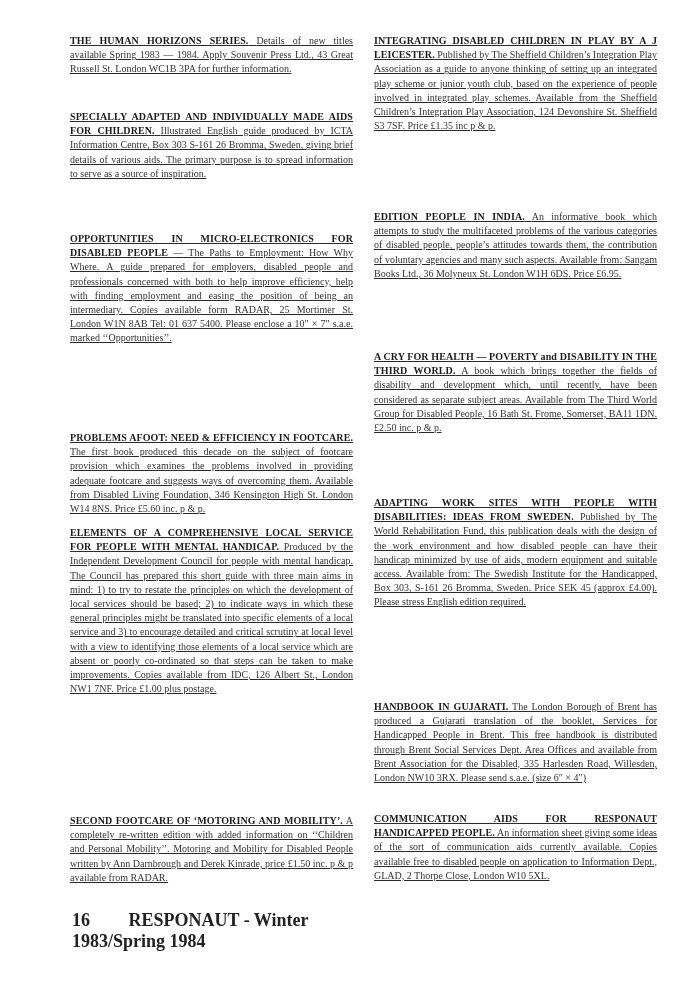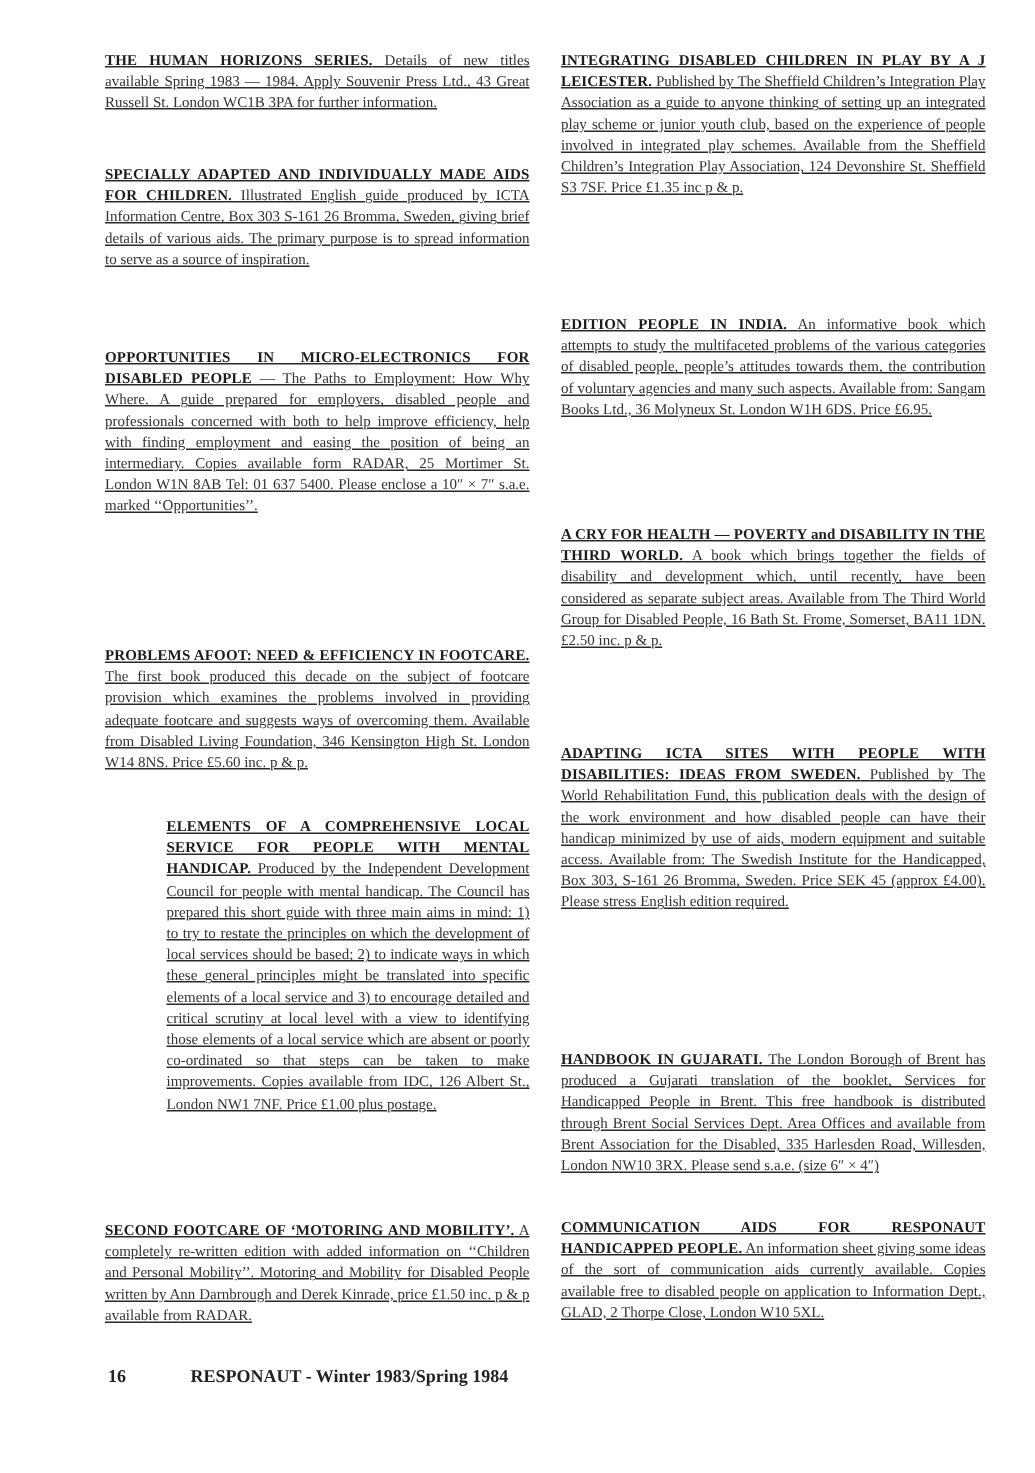--- a/index.html
+++ b/index.html
@@ -14,21 +14,21 @@
   .entry {
     font-size: 10px; line-height: 14.2px; text-align: justify;
     margin: 0;
     text-decoration: underline;
   }
   .entry .title { font-weight: bold; color: #1c1c1c; letter-spacing: 0.1px; }
   .entry .body { color: #333; }
   .footer {
     position: absolute; left: 72px; top: 910px; width: 283px;
     font-family: "Liberation Serif", serif; font-weight: bold;
-    font-size: 12px; color: #222;
+    font-size: 18px; color: #222;
   }
   .footer .pagenum { display: inline-block; width: 52px; }
 </style>
 </head>
 <body>
 
 <div class="col left">
   <p class="entry" style="position:absolute; top:0px;">
     <span class="title">THE HUMAN HORIZONS SERIES.</span>
     <span class="body">Details of new titles available Spring 1983 — 1984. Apply Souvenir Press Ltd., 43 Great Russell St. London WC1B 3PA for further information.</span>
@@ -38,21 +38,21 @@
     <span class="body">Illustrated English guide produced by ICTA Information Centre, Box 303 S-161 26 Bromma, Sweden, giving brief details of various aids. The primary purpose is to spread information to serve as a source of inspiration.</span>
   </p>
   <p class="entry" style="position:absolute; top:198px;">
     <span class="title">OPPORTUNITIES IN MICRO-ELECTRONICS FOR DISABLED PEOPLE</span>
     <span class="body">— The Paths to Employment: How Why Where. A guide prepared for employers, disabled people and professionals concerned with both to help improve efficiency, help with finding employment and easing the position of being an intermediary. Copies available form RADAR, 25 Mortimer St. London W1N 8AB Tel: 01 637 5400. Please enclose a 10″ × 7″ s.a.e. marked ‘‘Opportunities’’.</span>
   </p>
   <p class="entry" style="position:absolute; top:364px;margin-top:33px;">
     <span class="title">PROBLEMS AFOOT: NEED &amp; EFFICIENCY IN FOOTCARE.</span>
     <span class="body">The first book produced this decade on the subject of footcare provision which examines the problems involved in providing adequate footcare and suggests ways of overcoming them. Available from Disabled Living Foundation, 346 Kensington High St. London W14 8NS. Price £5.60 inc. p &amp; p.</span>
   </p>
-  <p class="entry" style="position:absolute; top:511px;margin-left:41px;">
+  <p class="entry" style="position:absolute; top:492px;">
     <span class="title">ELEMENTS OF A COMPREHENSIVE LOCAL SERVICE FOR PEOPLE WITH MENTAL HANDICAP.</span>
     <span class="body">Produced by the Independent Development Council for people with mental handicap. The Council has prepared this short guide with three main aims in mind: 1) to try to restate the principles on which the development of local services should be based; 2) to indicate ways in which these general principles might be translated into specific elements of a local service and 3) to encourage detailed and critical scrutiny at local level with a view to identifying those elements of a local service which are absent or poorly co-ordinated so that steps can be taken to make improvements. Copies available from IDC, 126 Albert St., London NW1 7NF. Price £1.00 plus postage.</span>
   </p>
   <p class="entry" style="position:absolute; top:780px;">
     <span class="title">SECOND FOOTCARE OF ‘MOTORING AND MOBILITY’.</span>
     <span class="body">A completely re-written edition with added information on ‘‘Children and Personal Mobility’’. Motoring and Mobility for Disabled People written by Ann Darnbrough and Derek Kinrade, price £1.50 inc. p &amp; p available from RADAR.</span>
   </p>
 </div>
 
 <div class="col right">
@@ -62,21 +62,21 @@
   </p>
   <p class="entry" style="position:absolute; top:176px;">
     <span class="title">EDITION PEOPLE IN INDIA.</span>
     <span class="body">An informative book which attempts to study the multifaceted problems of the various categories of disabled people, people’s attitudes towards them, the contribution of voluntary agencies and many such aspects. Available from: Sangam Books Ltd., 36 Molyneux St. London W1H 6DS. Price £6.95.</span>
   </p>
   <p class="entry" style="position:absolute; top:316px;">
     <span class="title">A CRY FOR HEALTH — POVERTY and DISABILITY IN THE THIRD WORLD.</span>
     <span class="body">A book which brings together the fields of disability and development which, until recently, have been considered as separate subject areas. Available from The Third World Group for Disabled People, 16 Bath St. Frome, Somerset, BA11 1DN. £2.50 inc. p &amp; p.</span>
   </p>
   <p class="entry" style="position:absolute; top:462px;">
-    <span class="title">ADAPTING ICTA SITES WITH PEOPLE WITH DISABILITIES: IDEAS FROM SWEDEN.</span>
+    <span class="title">ADAPTING WORK SITES WITH PEOPLE WITH DISABILITIES: IDEAS FROM SWEDEN.</span>
     <span class="body">Published by The World Rehabilitation Fund, this publication deals with the design of the work environment and how disabled people can have their handicap minimized by use of aids, modern equipment and suitable access. Available from: The Swedish Institute for the Handicapped, Box 303, S-161 26 Bromma, Sweden. Price SEK 45 (approx £4.00). Please stress English edition required.</span>
   </p>
   <p class="entry" style="position:absolute; top:666px;">
     <span class="title">HANDBOOK IN GUJARATI.</span>
     <span class="body">The London Borough of Brent has produced a Gujarati translation of the booklet, Services for Handicapped People in Brent. This free handbook is distributed through Brent Social Services Dept. Area Offices and available from Brent Association for the Disabled, 335 Harlesden Road, Willesden, London NW10 3RX. Please send s.a.e. (size 6″ × 4″)</span>
   </p>
   <p class="entry" style="position:absolute; top:778px;">
     <span class="title">COMMUNICATION AIDS FOR RESPONAUT HANDICAPPED PEOPLE.</span>
     <span class="body">An information sheet giving some ideas of the sort of communication aids currently available. Copies available free to disabled people on application to Information Dept., GLAD, 2 Thorpe Close, London W10 5XL.</span>
   </p>

